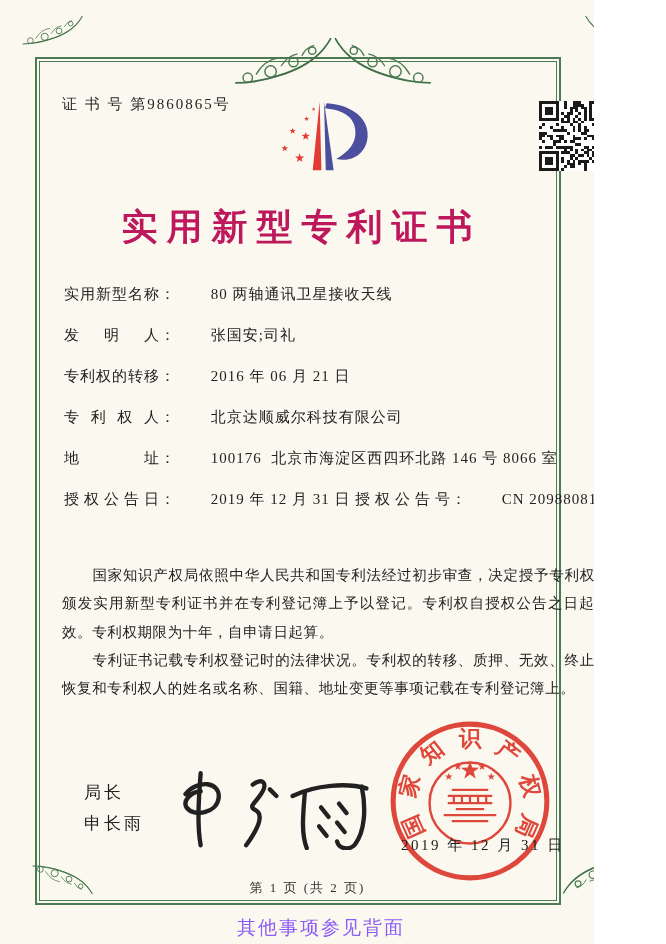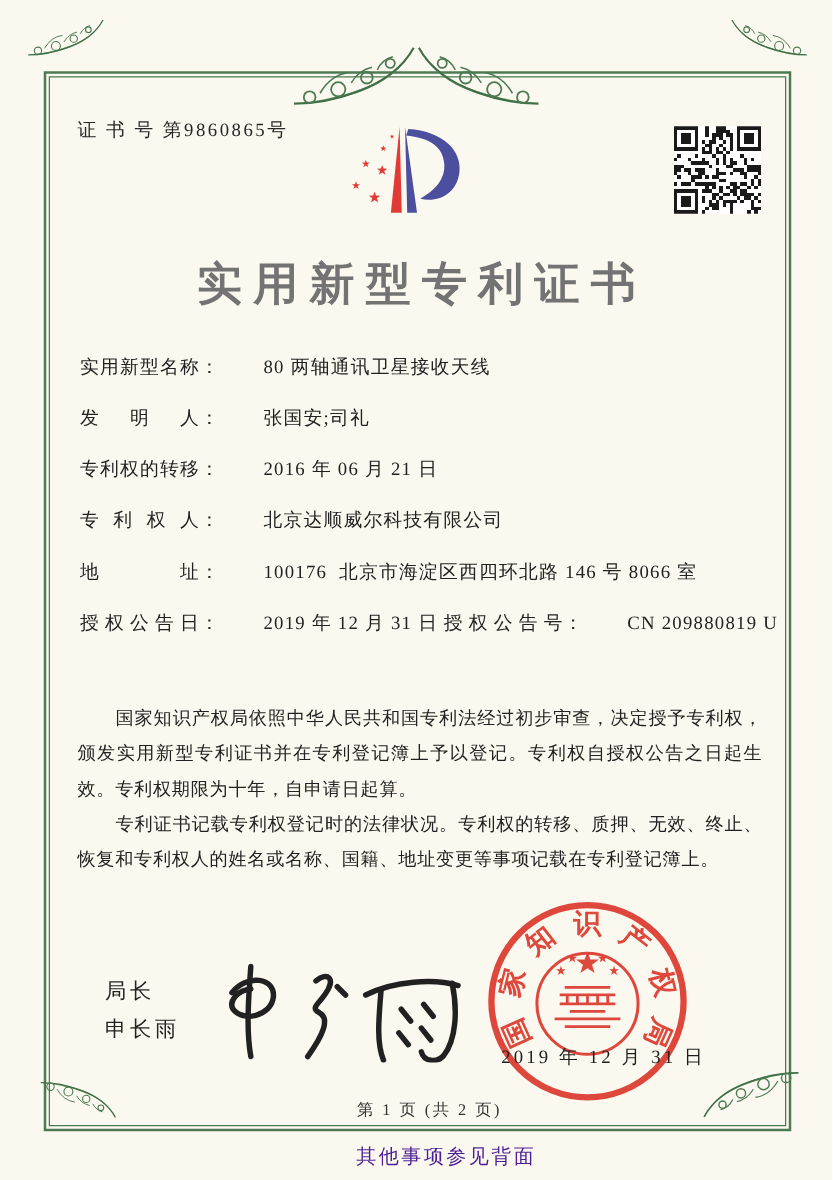--- a/index.html
+++ b/index.html
@@ -1,32 +1,32 @@
 <!DOCTYPE html>
 <html><head>
 <meta charset="utf-8">
 <style>
   html,body{margin:0;padding:0;background:#ffffff;}
   .page{
-    position:relative;width:666px;height:944px;overflow:hidden;
+    position:relative;width:594px;height:944px;overflow:hidden;
     background:#fbf9ef;
     font-family:"Liberation Serif","DejaVu Serif",serif;
     color:#222;
   }
   
   .frame{position:absolute;left:35px;top:57px;right:33px;bottom:39px;border:2px solid #4c7a52;}
   .frame-inner{position:absolute;inset:2px;border:1px solid #4c7a52;}
   
   .orn{position:absolute;pointer-events:none;}
   
   .cert-no{position:absolute;left:62px;top:95px;font-size:15px;letter-spacing:2px;color:#262626;}
   .logo{position:absolute;left:270px;top:88px;width:122px;height:100px;}
   .qr{position:absolute;left:539px;top:101px;width:70px;height:70px;}
   .qr svg{shape-rendering:crispEdges;}
-  .title{position:absolute;left:0;right:0;top:203px;text-align:center;font-size:36px;font-weight:bold;letter-spacing:9px;text-indent:9px;color:#737373;}
+  .title{position:absolute;left:0;right:0;top:203px;text-align:center;font-size:36px;font-weight:bold;letter-spacing:9px;text-indent:9px;color:#be185d;}
   
   .fields{position:absolute;left:64px;top:283px;width:545px;font-size:15px;}
   .frow{margin-bottom:19px;line-height:22px;white-space:nowrap;}
   .flabel{display:inline-block;width:96px;text-align:justify;text-align-last:justify;vertical-align:top;letter-spacing:1px;}
   .fcolon{display:inline-block;vertical-align:top;}
   .fvalue{display:inline-block;vertical-align:top;letter-spacing:1px;white-space:pre-wrap;margin-left:32px;}
   .frow.two{display:flex;}
   .fgroup{white-space:nowrap;}
   .fgroup.g1{width:291px;flex:0 0 auto;font-family:Liberation Serif, serif;}
   
@@ -35,21 +35,21 @@
   
   .signer-title{position:absolute;left:84px;top:781px;font-size:17px;letter-spacing:3px;}
   .signer-name{position:absolute;left:84px;top:812px;font-size:17px;letter-spacing:3px;}
   .signature{position:absolute;left:168px;top:760px;width:215px;height:90px;}
   
   .seal{position:absolute;left:381px;top:712px;width:178px;height:178px;opacity:0.92;mix-blend-mode:multiply;}
   .seal text{font-family:"Liberation Serif","DejaVu Serif",serif;font-weight:bold;}
   .seal-date{position:absolute;left:401px;top:836px;font-size:15px;letter-spacing:2.5px;color:#1d1d1d;z-index:5;}
   
   .footer-page{position:absolute;left:0;right:0;top:879px;text-align:center;font-size:13px;letter-spacing:2px;color:#333;margin-left:21px;}
-  .footer-note{position:absolute;left:0;right:0;top:915px;text-align:center;font-size:16px;letter-spacing:2px;color:#4c1d95;padding-left:48px;}
+  .footer-note{position:absolute;left:0;right:0;top:915px;text-align:center;font-size:19px;letter-spacing:2px;color:#8b5cf6;padding-left:48px;}
 </style>
 </head>
 <body>
 
 <svg width="0" height="0" style="position:absolute" aria-hidden="true">
   <defs>
     <polygon id="star5" points="0,-10 2.35,-3.24 9.51,-3.09 3.8,1.24 5.88,8.09 0,4 -5.88,8.09 -3.8,1.24 -9.51,-3.09 -2.35,-3.24"></polygon>
     <g id="fern">
       <path d="M4,46 C26,44 52,38 70,28 C84,20 93,11 96,3 C90,16 78,27 62,34 C44,42 22,46 4,46 Z" fill="#5d8a62" opacity="0.85"></path>
       <path d="M96,3 C88,18 72,30 52,37 C36,43 18,46 4,46" fill="none" stroke="#3f6f46" stroke-width="1.6"></path>

